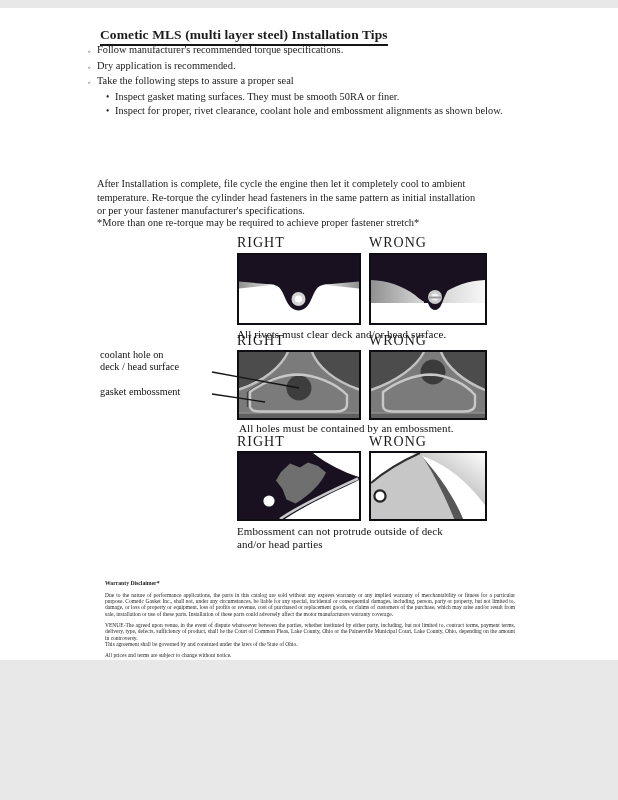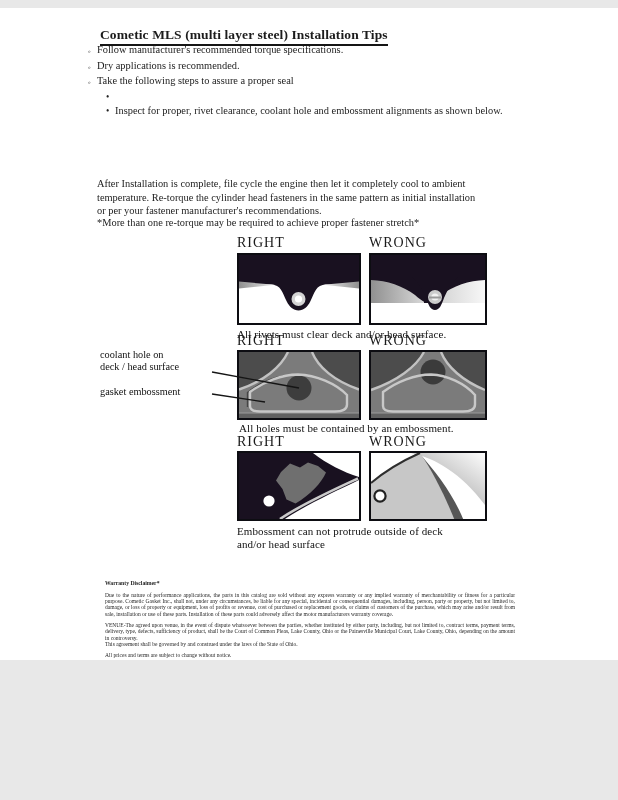--- a/index.html
+++ b/index.html
@@ -41,43 +41,44 @@
     <span class="title">Cometic MLS (multi layer steel) Installation Tips</span>
   </div>
 
   <div class="abs tips" style="left:88px; top:35px;">
     <div class="tipline">
       <span class="marker">◦</span>
       <span>Follow manufacturer's recommended torque specifications.</span>
     </div>
     <div class="tipline">
       <span class="marker">◦</span>
-      <span>Dry applications is recommended.</span>
+      <span>Dry application is recommended.</span>
     </div>
     <div class="tipline">
       <span class="marker">◦</span>
       <span>Take the following steps to assure a proper seal</span>
     </div>
     <div class="tipline sub">
       <span class="marker">•</span>
+      <span>Inspect gasket mating surfaces.  They must be smooth 50RA or finer.</span>
     </div>
     <div class="tipline sub">
       <span class="marker">•</span>
       <span>Inspect for proper, rivet clearance, coolant hole and embossment alignments as shown below.</span>
     </div>
   </div>
 
 
   <div class="abs" style="left:97px; top:129px;">
   </div>
 
   <div class="abs" style="left:97px; top:169px;">
     <div class="bodyline">After Installation is complete, file cycle the engine then let it completely cool to ambient</div>
     <div class="bodyline">temperature. Re-torque the cylinder head fasteners in the same pattern as initial installation</div>
-    <div class="bodyline">or per your fastener manufacturer's recommendations.</div>
+    <div class="bodyline">or per your fastener manufacturer's specifications.</div>
   </div>
 
   <div class="abs bodyline" style="left:97px; top:208px;">*More than one re-torque may be required to achieve proper fastener stretch*</div>
 
   <div class="dlabel" style="left:237px; top:227px; width:124px;">RIGHT</div>
   <div class="dlabel" style="left:369px; top:227px; width:118px;">WRONG</div>
 
   <div class="diag" style="left:237px; top:245px;">
     <svg width="124" height="72" viewBox="0 0 124 72">
       <defs>
@@ -201,21 +202,21 @@
       <path d="M50,2 C68,22 85,45 95,70 L84,70 C74,44 60,19 45,4 Z" fill="#565656"></path>
       <path d="M51,2 C33,10 15,21 2,32 L2,70 L86,70 C76,45 63,19 51,2 Z" fill="#c7c7c7"></path>
       <path d="M51,2 C33,10 15,21 2,32" stroke="#2e2e2e" stroke-width="2" fill="none"></path>
       <circle cx="11" cy="45" r="5.6" fill="#ffffff" stroke="#222222" stroke-width="2.2"></circle>
       <rect x="1" y="1" width="116" height="68" fill="none" stroke="#0d0d12" stroke-width="2"></rect>
     </svg>
   </div>
 
   <div class="caption" style="left:237px; top:517px;">
     <div>Embossment can not protrude outside of deck</div>
-    <div>and/or head surface</div>
+    <div>and/or head parties</div>
   </div>
 
   <div class="disc">
     <div class="head">Warranty Disclaimer*</div>
     <div class="block">
       <div class="line">Due to the nature of performance applications, the parts in this catalog are sold without any express warranty or any implied warranty of merchantability or fitness for a particular purpose.  Cometic Gasket Inc., shall not, under any circumstances, be liable for any special, incidental or consequential damages, including, person, party or property, but not limited to, damage, or loss of property or equipment, loss of profits or revenue, cost of purchased or replacement goods, or claims of customers of the purchase, which may arise and/or result from sale, installation or use of these parts.  Installation of these parts could adversely affect the motor manufacturers warranty coverage.</div>
     </div>
     <div class="block">
       <div class="line">VENUE-The agreed upon venue, in the event of dispute whatsoever between the parties, whether instituted by either party, including, but not limited to, contract terms, payment terms, delivery, type, defects, sufficiency of product, shall be the Court of Common Pleas, Lake County, Ohio or the Painesville Municipal Court, Lake County, Ohio, depending on the amount in controversy.</div>
       <div class="line">This agreement shall be governed by and construed under the laws of the State of Ohio.</div>

